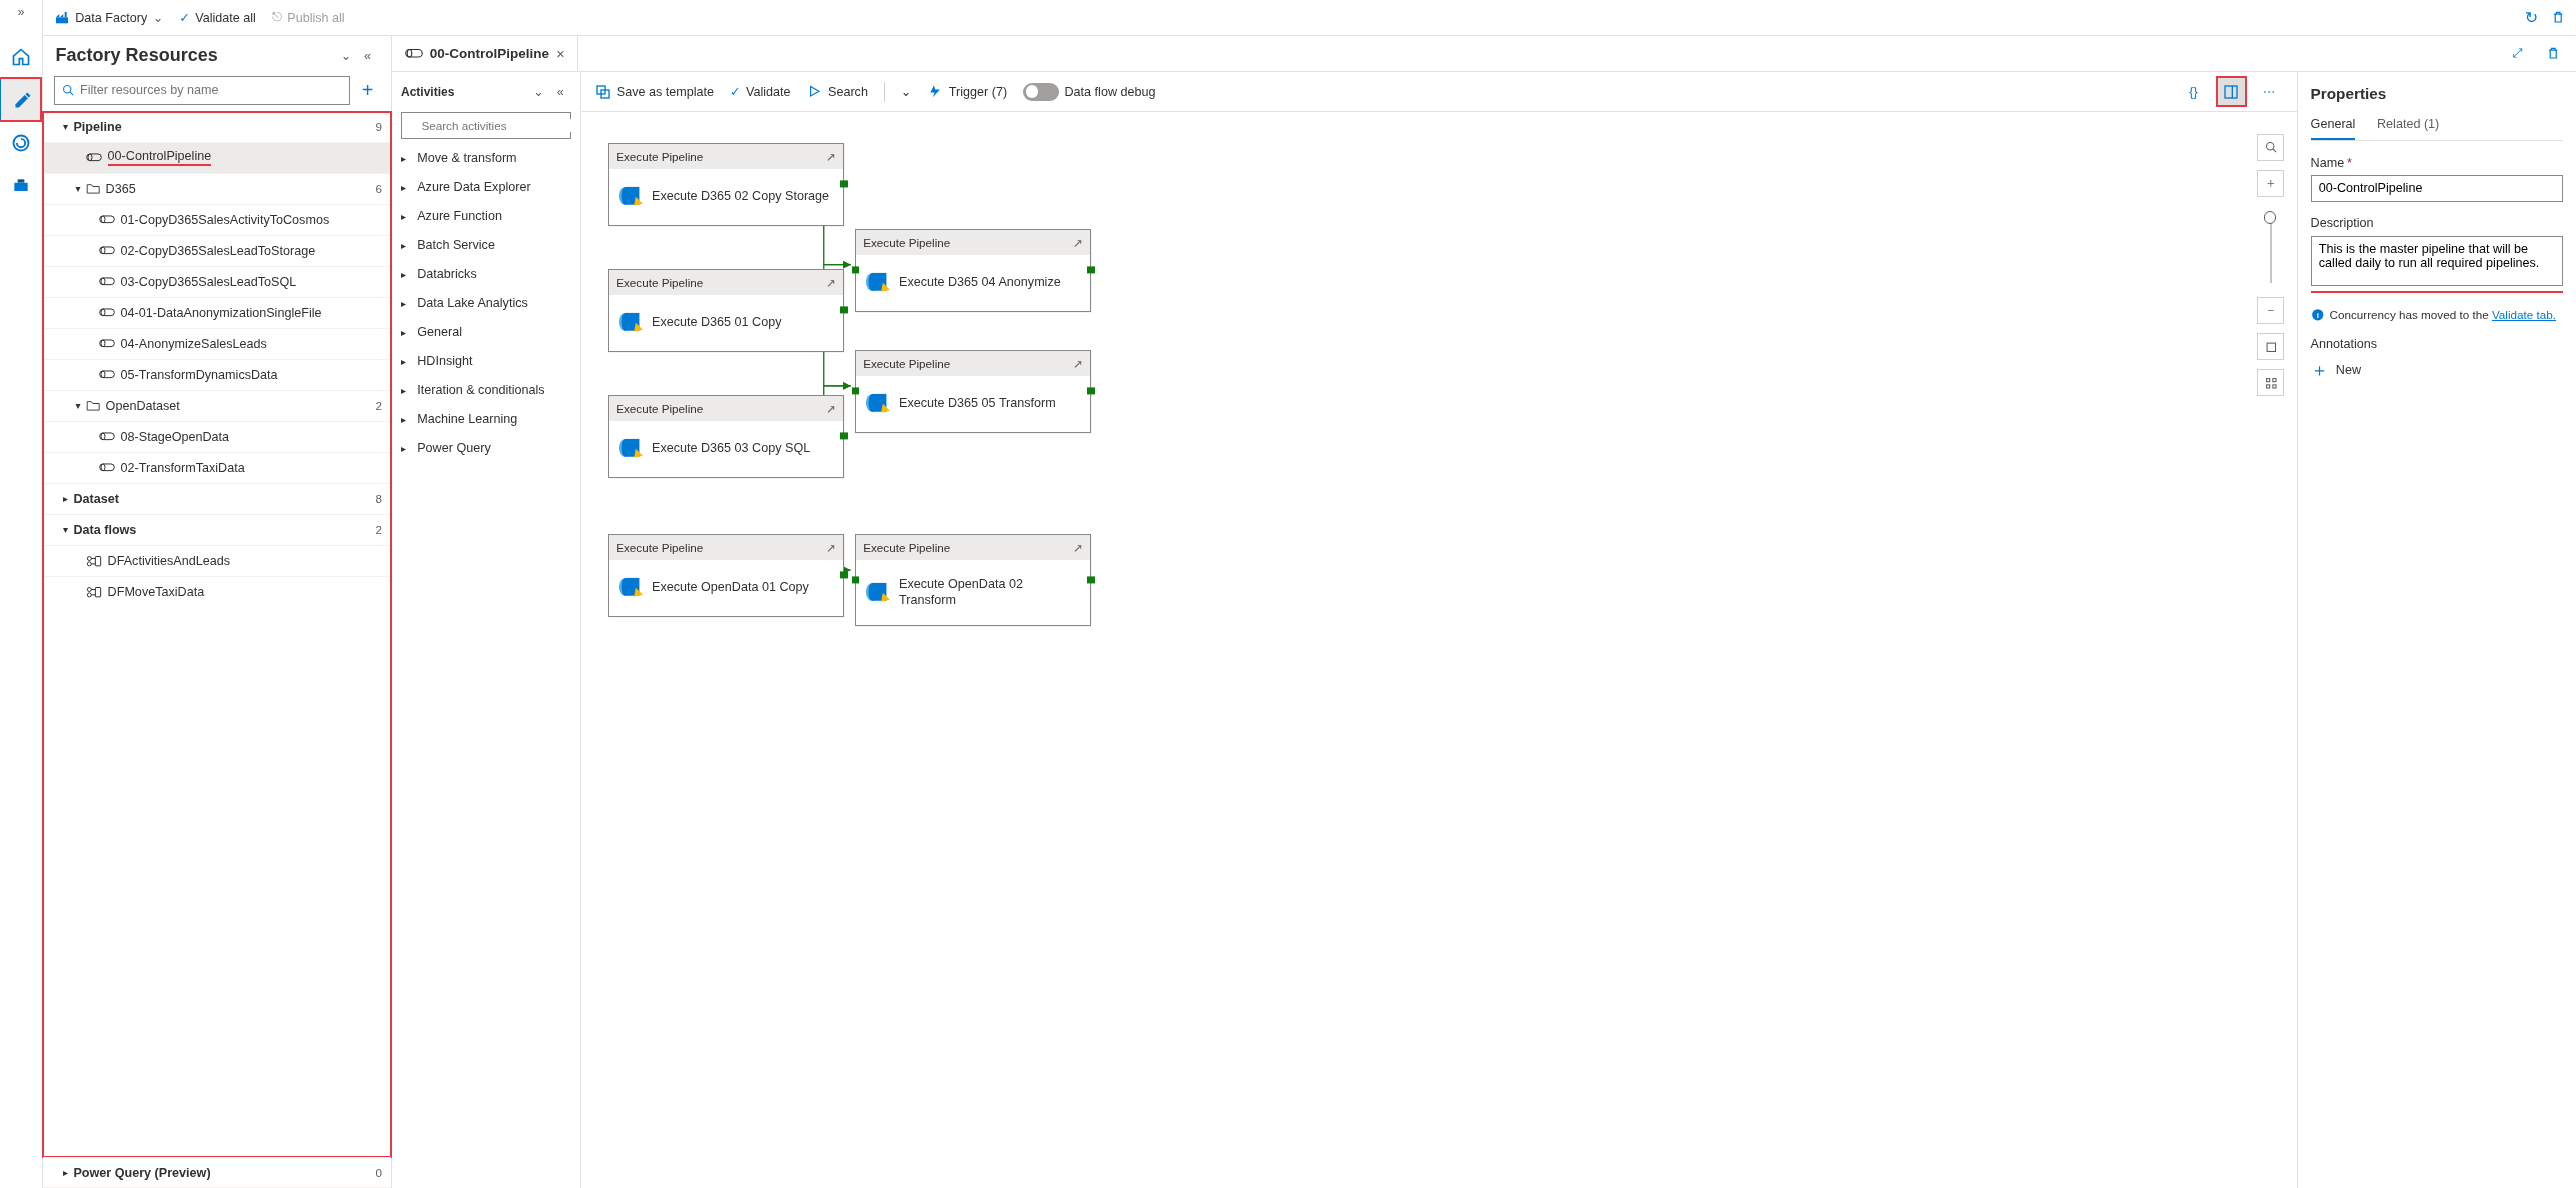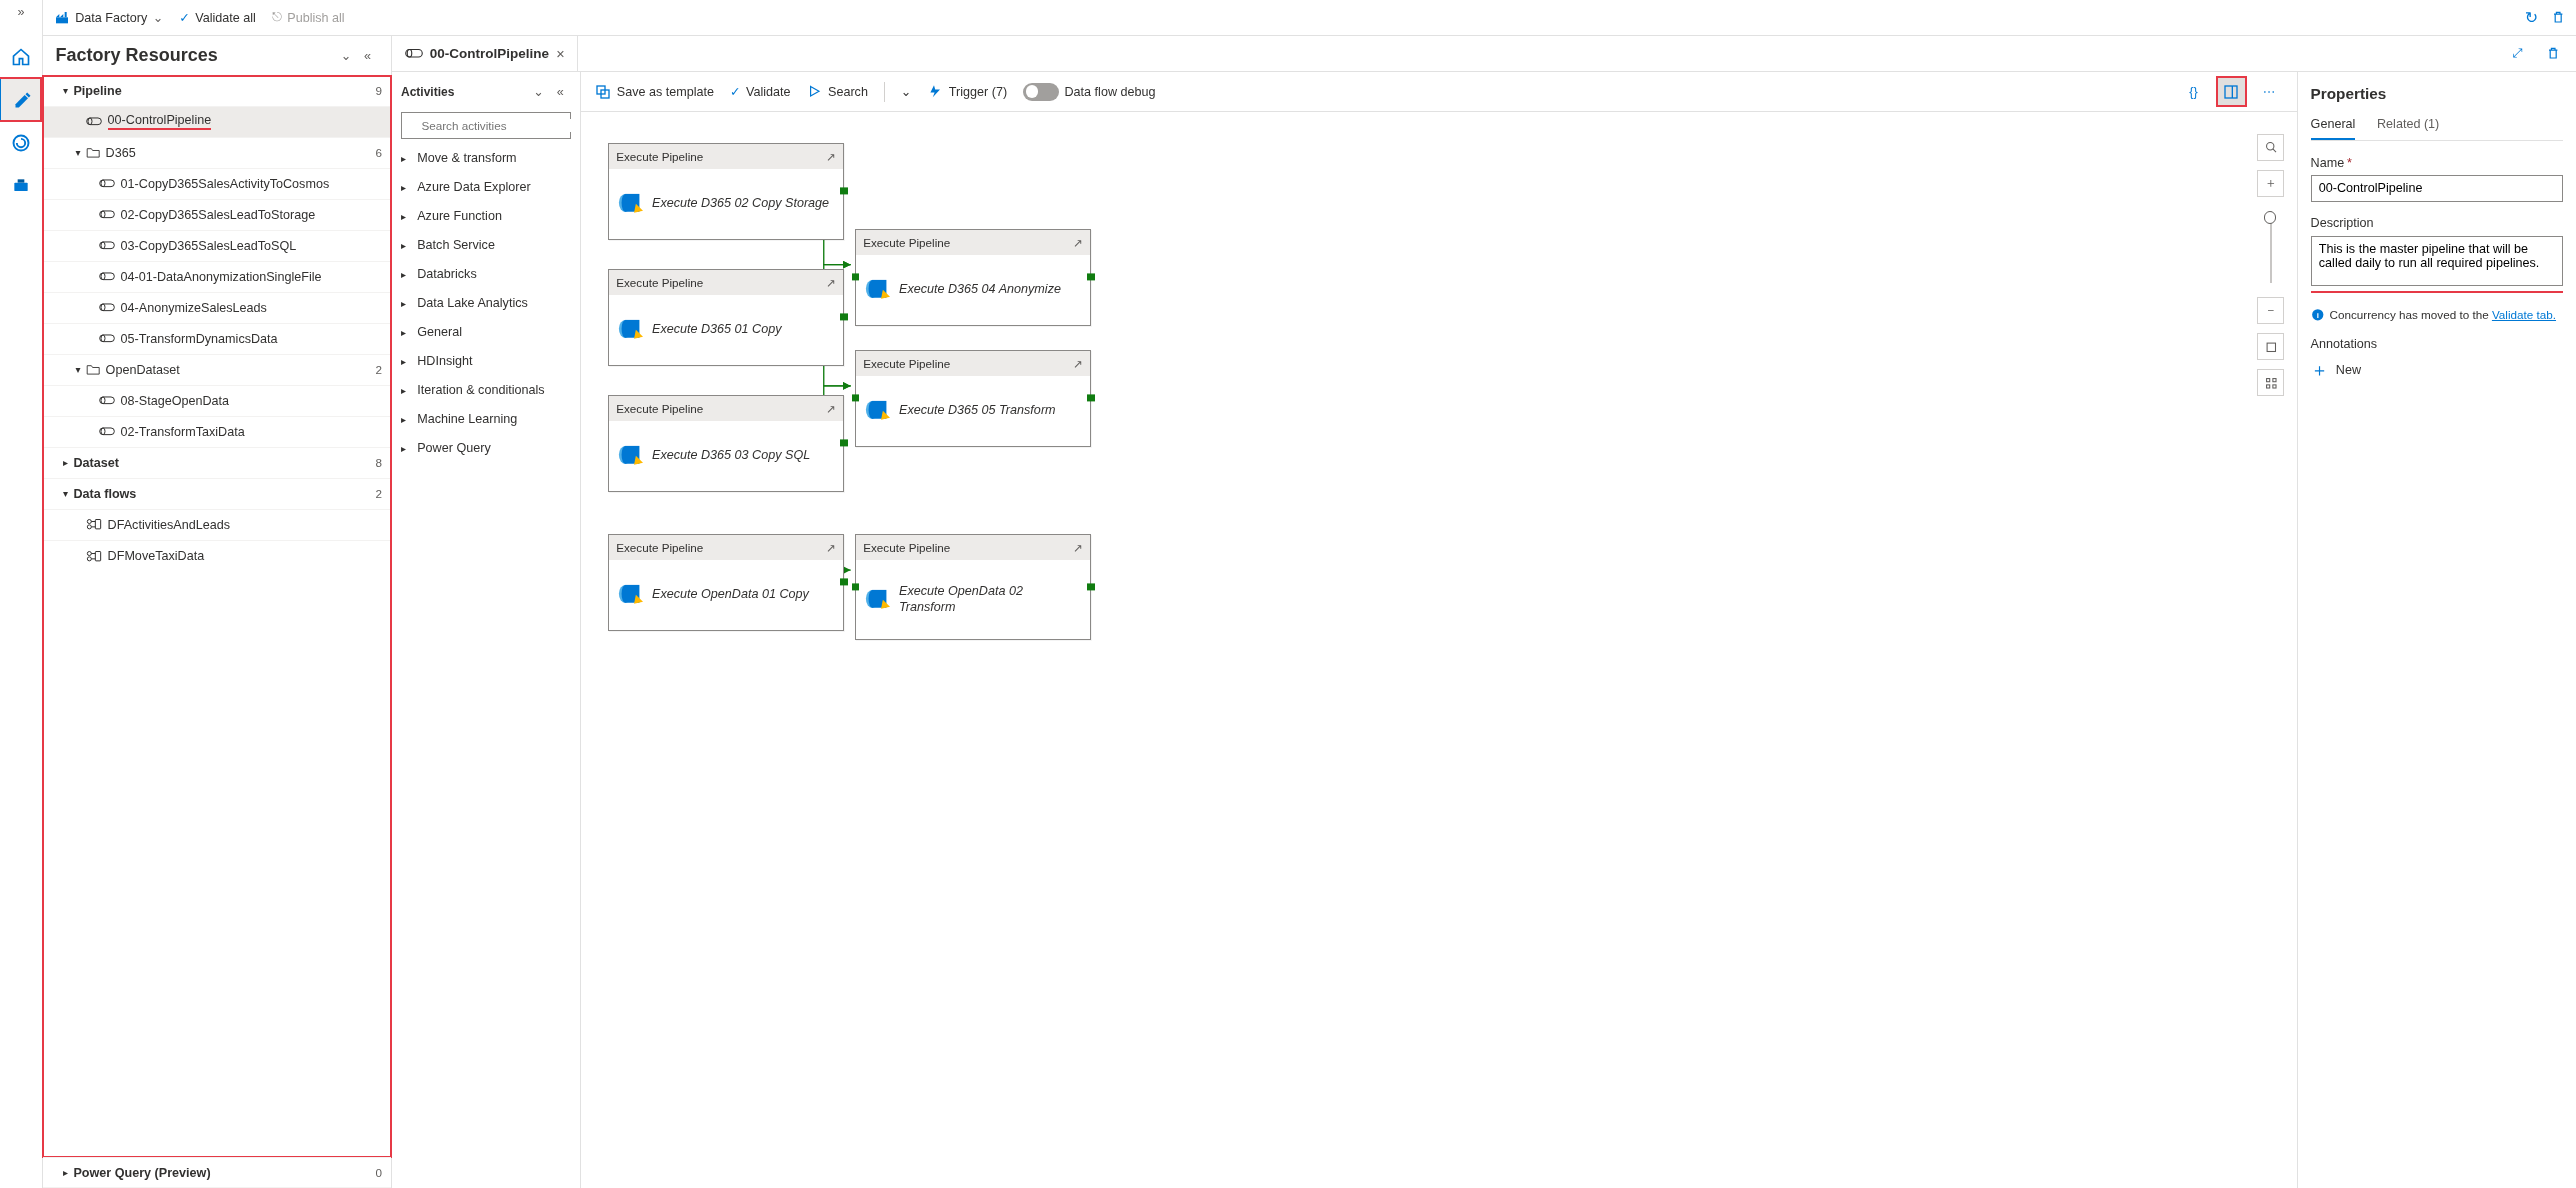--- a/index.html
+++ b/index.html
@@ -87,21 +87,21 @@
 .canvasbar .right { margin-left:auto; display:flex; align-items:center; gap:10.8px;}
 .iconbtn { width:27px; height:27px; display:flex; align-items:center; justify-content:center; cursor:pointer; color:#0078d4;}
 .iconbtn.active { background:#e1dfdd; outline:2.7px solid #e63946;}
 
 .canvas { flex:1; position:relative; overflow:hidden;}
 svg.edges { position:absolute; top:0; left:0; width:100%; height:100%; pointer-events:none;}
 
 .node { position:absolute; width:236px; border:0.9px solid #8a8886; background:#fff; box-shadow:0.9px 0.9px 0 rgba(0,0,0,.05);}
 .node .nhdr { height:25px; background:#edebe9; display:flex; align-items:center; padding:0 7.2px; font-size:11.7px; gap:5.4px;}
 .node .nhdr .open { margin-left:auto; color:#605e5c; cursor:pointer;}
-.node .nbody { display:flex; align-items:center; gap:9px; padding:24px 9px; min-height:41px;font-style:italic;}
+.node .nbody { display:flex; align-items:center; gap:9px; padding:17px 9px; min-height:41px;}
 .acticon { width:25px; height:21.6px; flex:none;}
 .node .nbody .ntitle { font-size:12.6px; line-height:1.25;}
 .port { position:absolute; width:7.2px; height:7.2px; background:#107c10; }
 .port.out { right:-4.5px; top:50%; transform:translateY(-50%);}
 .port.in { left:-4.5px; top:50%; transform:translateY(-50%);}
 
 .canvastools { position:absolute; right:12.6px; top:21.6px; display:flex; flex-direction:column; gap:9px; align-items:center;}
 .ctbtn { width:27px; height:27px; border:0.9px solid #d2d0ce; background:#fff; display:flex; align-items:center; justify-content:center; cursor:pointer; color:#605e5c;}
 .slider { height:72px; width:1.8px; background:#c8c6c4; margin:5.4px 0; position:relative;}
 .slider .thumb { width:12.6px; height:12.6px; border-radius:50%; border:1.8px solid #605e5c; background:#fff; position:absolute; left:-6.3px; top:0;}
@@ -190,20 +190,32 @@
       </div>
     </div>
 
     <div class="content">
 
       <div class="resources">
         <div class="hdr">
           <h2>Factory Resources</h2>
           <div class="chevbtn">⌄</div>
           <div class="chevbtn">«</div>
+        </div>
+        <div class="filterrow">
+          <div class="filterinput">
+            <span style="color:#0078d4">
+              <svg width="12.6" height="12.6" viewBox="0 0 24 24" fill="none" stroke="#0078d4" stroke-width="2">
+                  <circle cx="10" cy="10" r="7"></circle>
+                  <line x1="15" y1="15" x2="21" y2="21"></line>
+                </svg>
+            </span>
+            <input placeholder="Filter resources by name" style="">
+          </div>
+          <div class="plusbtn">+</div>
         </div>
 
         <div class="tree highlight-box">
           <div class="titem cat ind1">
               <span class="caret">▾</span>
               <span class="label">Pipeline</span>
               <span class="count">9</span>
             </div>
           <div class="titem selected ind2">
               <span class="caret"></span>

